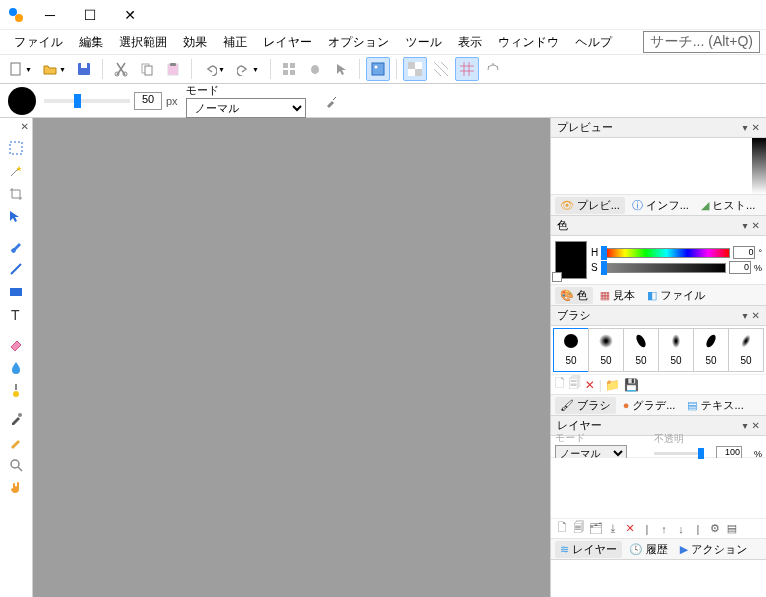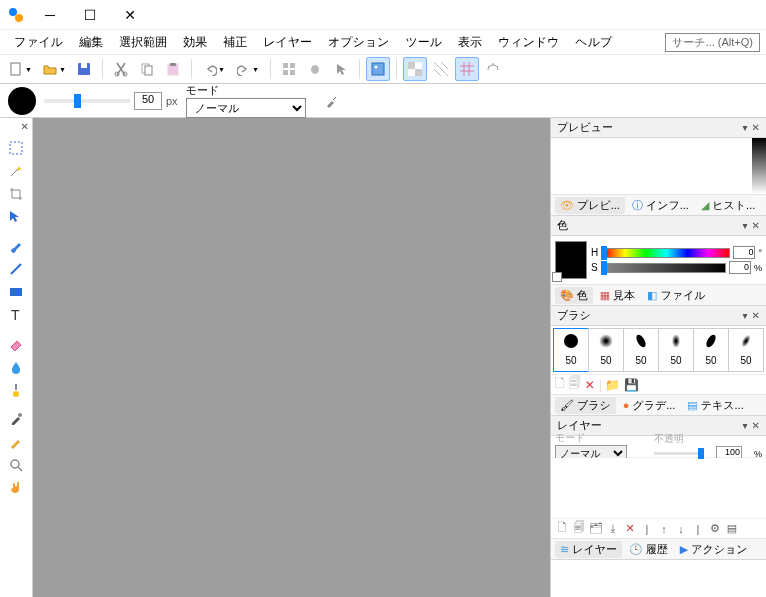--- a/index.html
+++ b/index.html
@@ -4,21 +4,21 @@
 <style>
 * { box-sizing: border-box; margin: 0; padding: 0; font-family: 'Meiryo', 'MS PGothic', sans-serif; }
 body { width: 766px; height: 597px; background: #fff; overflow: hidden; font-size: 12px; }
 .titlebar { height: 30px; border-bottom: 1px solid #eee; display: flex; align-items: center; padding: 0 8px; }
 .titlebar .icon { width: 16px; height: 16px; margin-right: 6px; }
 .titlebar .title { flex: 1; color: #333; font-size: 13px; }
 .titlebar .winbtns { display: flex; gap: 0; }
 .titlebar .winbtn { width: 40px; height: 26px; display: flex; align-items: center; justify-content: center; font-size: 14px; }
 .menubar { height: 24px; display: flex; align-items: center; padding: 0 6px; }
 .menubar .menu { padding: 2px 8px; font-size: 12px; }
-.searchbox { margin-left: auto; border: 1px solid #888; padding: 1px 6px; font-size: 11px; color: #666; min-width: 92px; }
+.searchbox { margin-left: auto; border: 1px solid #888; padding: 1px 6px; font-size: 14px; color: #666; min-width: 92px; }
 .toolbar { height: 30px; border-top: 1px solid #e8e8e8; border-bottom: 1px solid #ccc; display: flex; align-items: center; padding: 0 4px; gap: 2px; background: #fff; }
 .tbtn { width: 24px; height: 24px; display: flex; align-items: center; justify-content: center; border-radius: 2px; }
 .tbtn.drop { width: 32px; }
 .tbtn.active { background: #d0e7ff; border: 1px solid #7ab8ff; }
 .tsep { width: 1px; height: 20px; background: #ddd; margin: 0 4px; }
 .brushbar { height: 34px; display: flex; align-items: center; padding: 4px 8px; gap: 8px; border-bottom: 1px solid #d0d0d0; }
 .brushcircle { width: 28px; height: 28px; border-radius: 50%; background: #000; }
 .sizelabel { font-size: 11px; }
 .slider { width: 86px; height: 4px; background: #e8e8e8; position: relative; }
 .slider .thumb { position: absolute; left: 30px; top: -5px; width: 7px; height: 14px; background: #0a84ff; }

